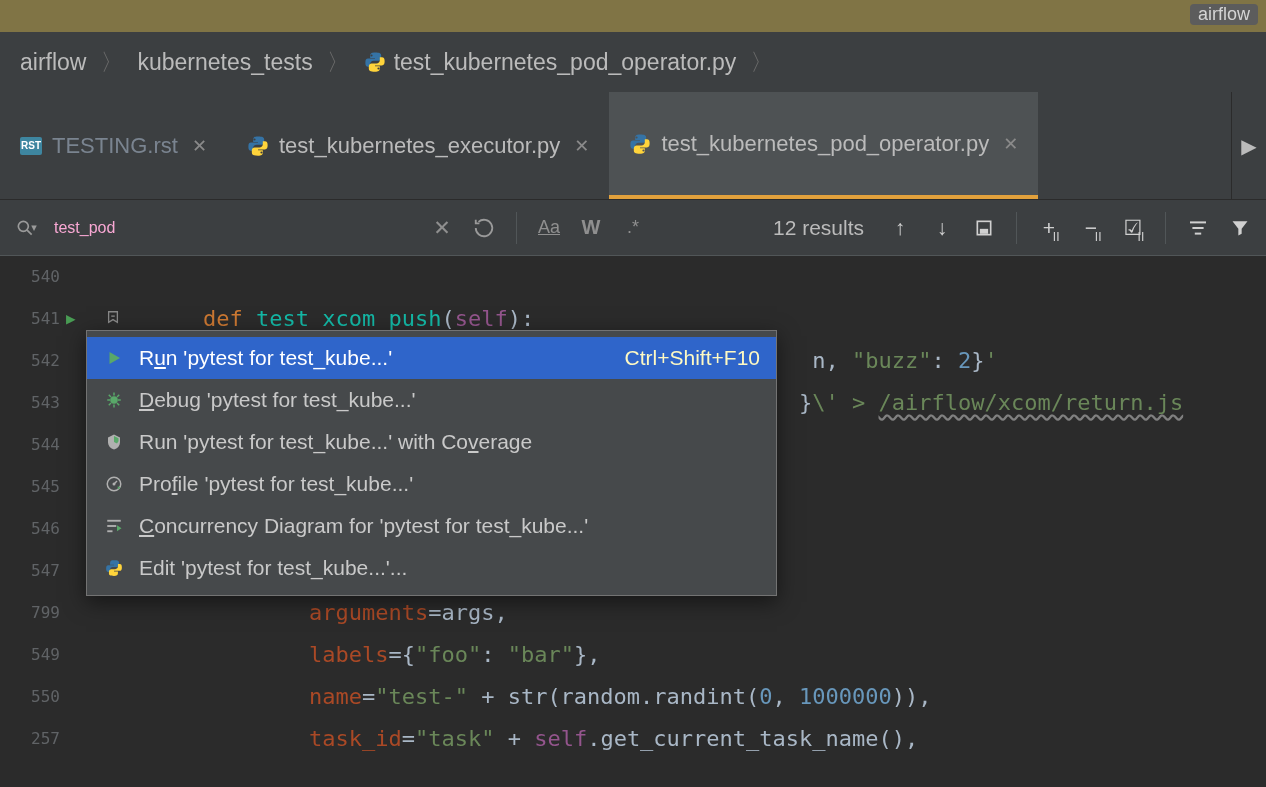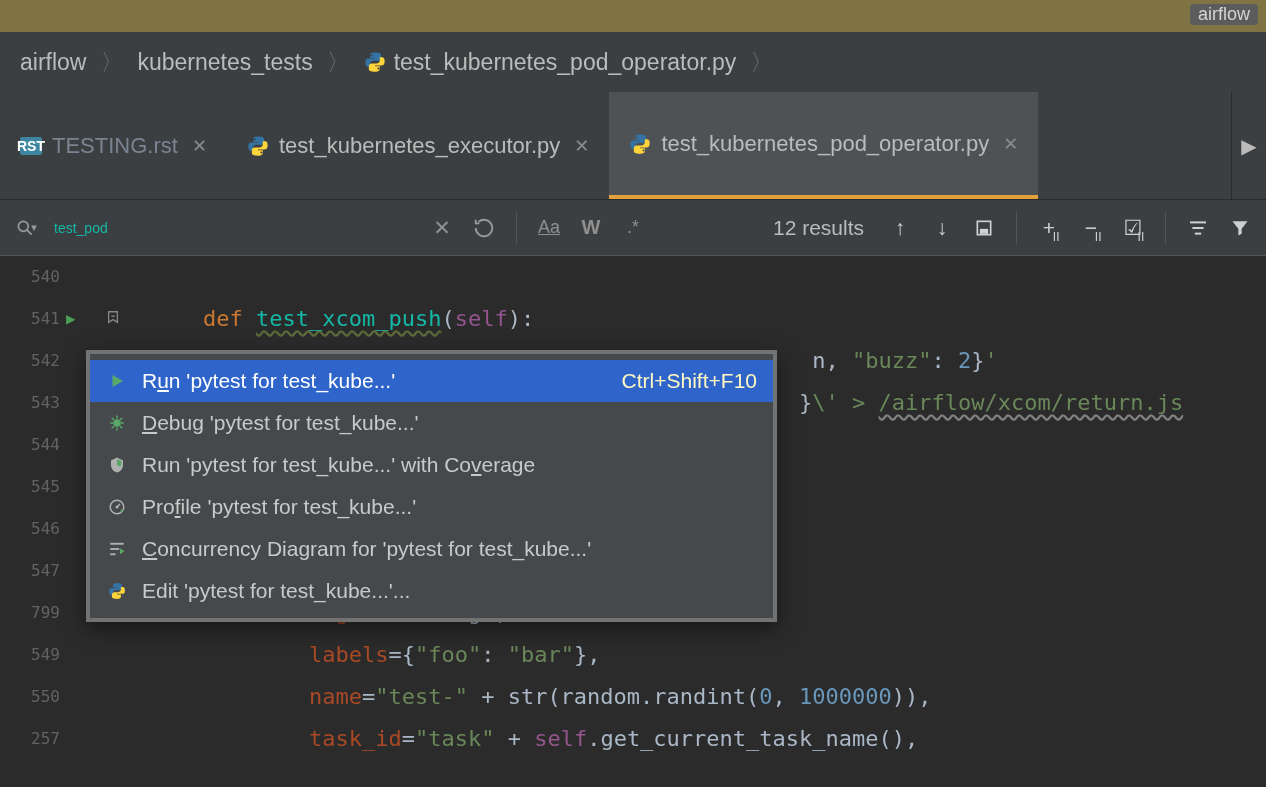--- a/index.html
+++ b/index.html
@@ -78,22 +78,22 @@
     gap: 14px;
     font-size: 21px;
   }
   .findbar .spacer { flex: 1; }
   .findbar .search-wrap {
     display:flex; align-items:center; gap:10px; width:360px;
   }
   .findbar input {
     background: transparent;
     border: none;
-    color: #14b8a6;
-    font-size: 14px;
+    color: #f9a8d4;
+    font-size: 16px;
     outline: none;
     width: 260px;
   }
   .findbar .results { color: #bbbbbb; margin-left: 18px; margin-right: 8px;}
   .findbar .ico { color:#8f8f8f; display:inline-flex; align-items:center; justify-content:center; width:28px; height:28px; }
   .findbar .ico.active { color:#d0d0d0; }
   .findbar .divider { width:1px; height:32px; background:#515658; margin:0 4px; }
   .editor {
     position: relative;
     font-family: "DejaVu Sans Mono", Menlo, Consolas, monospace;
@@ -121,44 +121,44 @@
   .k-def { color:#cc7832; }
   .k-self { color:#94558d; }
   .k-fn { color:#14b8a6; text-decoration: underline wavy #5d6b3a; text-underline-offset:4px;}
   .k-str { color:#6a8759; }
   .k-num { color:#6897bb; }
   .k-arg { color:#aa4926; }
   .k-path { color:#6a8759; text-decoration: underline wavy #808080; text-underline-offset:4px;}
   .context-menu {
     position:absolute;
     left: 86px;
-    top: 350px;
+    top: 330px;
     width: 691px;
     background:#46494b;
-    border:4px solid #737373;
+    border:1px solid #737373;
     box-shadow: 0 6px 20px rgba(0,0,0,.5);
     padding: 6px 0;
     font-size: 21px;
   }
   .menu-item {
     display:flex; align-items:center;
     height:42px; padding:0 16px; gap:14px;
     color:#c9c9c9;
   }
   .menu-item.selected { background:#2f65ca; color:#ffffff; }
   .menu-item .mi-icon { width:22px; display:flex; align-items:center; justify-content:center;}
   .menu-item .mi-label { flex:1; }
   .menu-item .mi-sc { color:#c9c9c9; }
   .menu-item.selected .mi-sc { color:#fef9c3; }
   .u { text-decoration: underline; }
   
   .py-icon { width:22px; height:22px; position:relative; display:inline-block;}
   .py-icon svg { width:22px; height:22px; }
   .rst-icon {
-    width:22px; height:18px; background:#3e86a0; color:#fff; font-size:14px;
+    width:22px; height:18px; background:#3e86a0; color:#fff; font-size:10px;
     font-weight:bold; display:inline-flex; align-items:center; justify-content:center;
     border-radius:2px;
   }
 </style>
 </head>
 <body>
 
 <div class="titlebar">
   <span class="titlebar-label">airflow</span>
 </div>

